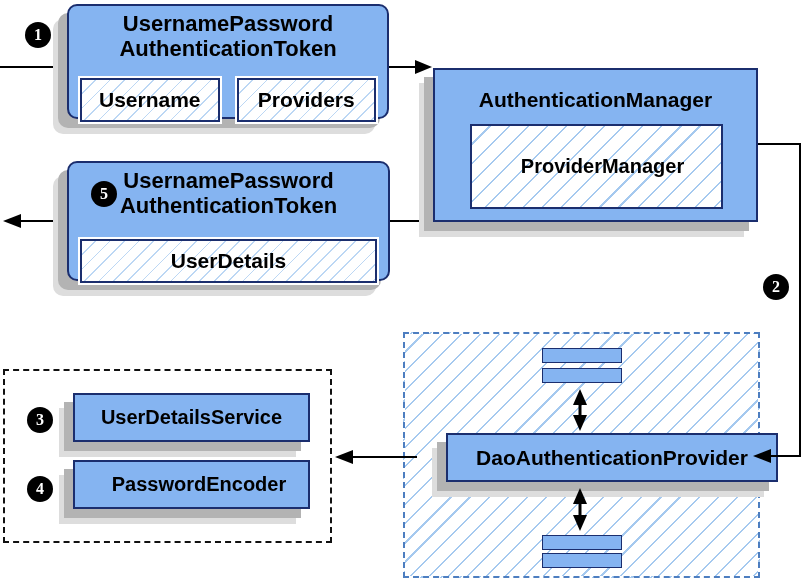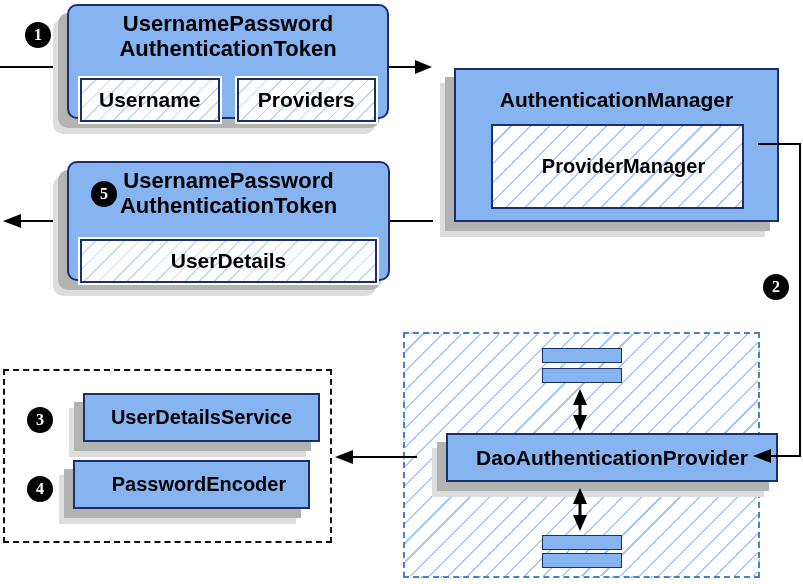--- a/index.html
+++ b/index.html
@@ -81,21 +81,21 @@
   }
   #services-group{
     position:absolute;left:3px;top:369px;width:329px;height:174px;z-index:1;
     border:2px dashed var(--black-dash-border);
   }
   .service-box{
     position:absolute;left:73px;width:237px;height:49px;
     display:flex;align-items:center;justify-content:center;
     font-weight:bold;font-size:20px;
   }
-  #user-details-service{top:393px;margin-left:10px;}
+  #user-details-service{top:393px;}
   #password-encoder{top:460px;padding-left:15px;}
 </style>
 </head>
 <body>
 
 <div id="canvas">
 
   <svg class="svg-layer" width="803" height="584">
     <g stroke="#000" fill="#000">
       <line x1="0" y1="67" x2="416" y2="67" stroke-width="2"></line>
@@ -117,21 +117,21 @@
     <div class="box-title">
       <span style="display:block">UsernamePassword</span>
       <span style="display:block">AuthenticationToken</span>
     </div>
     <div class="token-fields">
       <div class="field hatch-sm">Username</div>
       <div class="field hatch-sm">Providers</div>
     </div>
   </div>
 
-  <div class="box" id="auth-manager" style="left:454px;top:68px;width:325px;height:154px;">
+  <div class="box" id="auth-manager" style="left:433px;top:68px;width:325px;height:154px;">
     <div class="box-title">AuthenticationManager</div>
     <div id="provider-manager" class="hatch">ProviderManager</div>
   </div>
 
   <div class="box token" style="left:67px;top:161px;width:323px;height:120px;">
     <div class="box-title">
       <span style="display:block">UsernamePassword</span>
       <span style="display:block">AuthenticationToken</span>
     </div>
     <div class="token-fields" style="top:76px">

